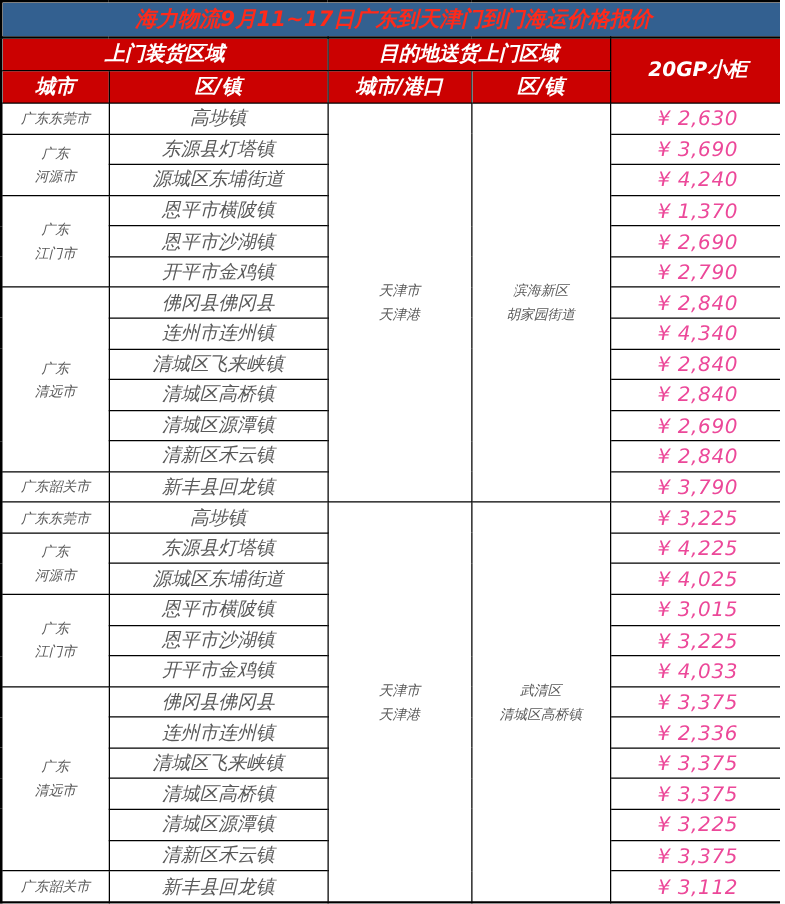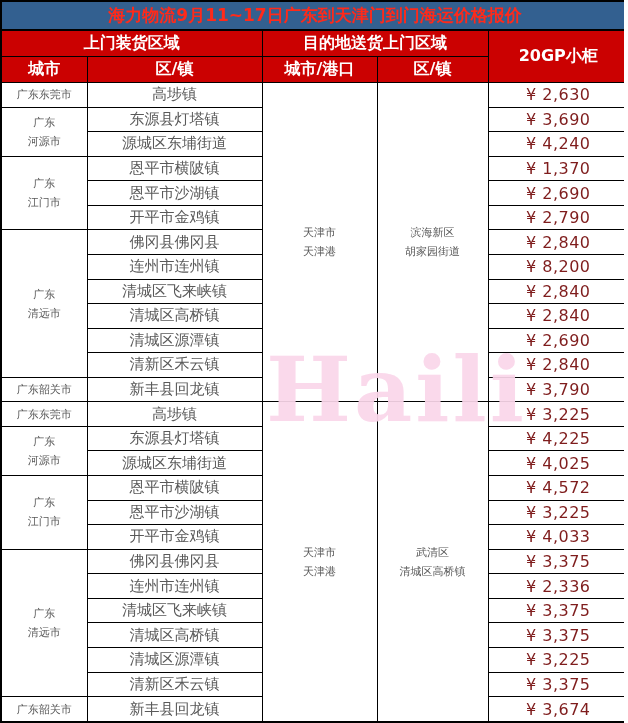--- a/index.html
+++ b/index.html
@@ -2,20 +2,21 @@
 <html><head>
 <meta charset="utf-8">
 <style>
   html,body{margin:0;padding:0;background:#fff;}
   .sheet{
     position:relative;
     width:624px;height:723px;
     background:#fff;
     font-family:"DejaVu Sans","Liberation Sans",sans-serif;
     overflow:hidden;
+    font-style:italic;
   }
   table.price{
     width:628px;height:723px;
     border-collapse:collapse;
     table-layout:fixed;
   }
   table.price td{
     border:1px solid #000;
     padding:0;
     text-align:center;
@@ -47,21 +48,21 @@
   td.cell-city,td.cell-dest-city,td.cell-dest-district{
     white-space:pre-line;
     font-size:11px;
   }
   td.cell-district{
     text-align:left;
     padding-left:4px;
     white-space:nowrap;
   }
   td.cell-price{
-    color:#7f1d1d;
+    color:#ec4899;
     font-size:16px;
     letter-spacing:0.5px;
   }
   .sheet{border:0;}
   table.price{border:2px solid #000;}
   .watermark{
     position:absolute;
     left:266px;top:344px;
     font-family:"DejaVu Serif","Liberation Serif",serif;
     font-weight:bold;
@@ -138,21 +139,21 @@
           <td class="cell-price">¥ 2,790</td>
         </tr>
         <tr>
           <td class="cell-city" rowspan="6">广东
 清远市</td>
           <td class="cell-district">佛冈县佛冈县</td>
           <td class="cell-price">¥ 2,840</td>
         </tr>
         <tr>
           <td class="cell-district">连州市连州镇</td>
-          <td class="cell-price">¥ 8,200</td>
+          <td class="cell-price">¥ 4,340</td>
         </tr>
         <tr>
           <td class="cell-district">清城区飞来峡镇</td>
           <td class="cell-price">¥ 2,840</td>
         </tr>
         <tr>
           <td class="cell-district">清城区高桥镇</td>
           <td class="cell-price">¥ 2,840</td>
         </tr>
         <tr>
@@ -184,21 +185,21 @@
           <td class="cell-price">¥ 4,225</td>
         </tr>
         <tr>
           <td class="cell-district">源城区东埔街道</td>
           <td class="cell-price">¥ 4,025</td>
         </tr>
         <tr>
           <td class="cell-city" rowspan="3">广东
 江门市</td>
           <td class="cell-district">恩平市横陂镇</td>
-          <td class="cell-price">¥ 4,572</td>
+          <td class="cell-price">¥ 3,015</td>
         </tr>
         <tr>
           <td class="cell-district">恩平市沙湖镇</td>
           <td class="cell-price">¥ 3,225</td>
         </tr>
         <tr>
           <td class="cell-district">开平市金鸡镇</td>
           <td class="cell-price">¥ 4,033</td>
         </tr>
         <tr>
@@ -223,18 +224,17 @@
           <td class="cell-district">清城区源潭镇</td>
           <td class="cell-price">¥ 3,225</td>
         </tr>
         <tr>
           <td class="cell-district">清新区禾云镇</td>
           <td class="cell-price">¥ 3,375</td>
         </tr>
         <tr>
           <td class="cell-city">广东韶关市</td>
           <td class="cell-district">新丰县回龙镇</td>
-          <td class="cell-price">¥ 3,674</td>
+          <td class="cell-price">¥ 3,112</td>
         </tr>
       </tbody>
   </table>
-  <div class="watermark">Haili</div>
 </div>
 
 </body></html>

